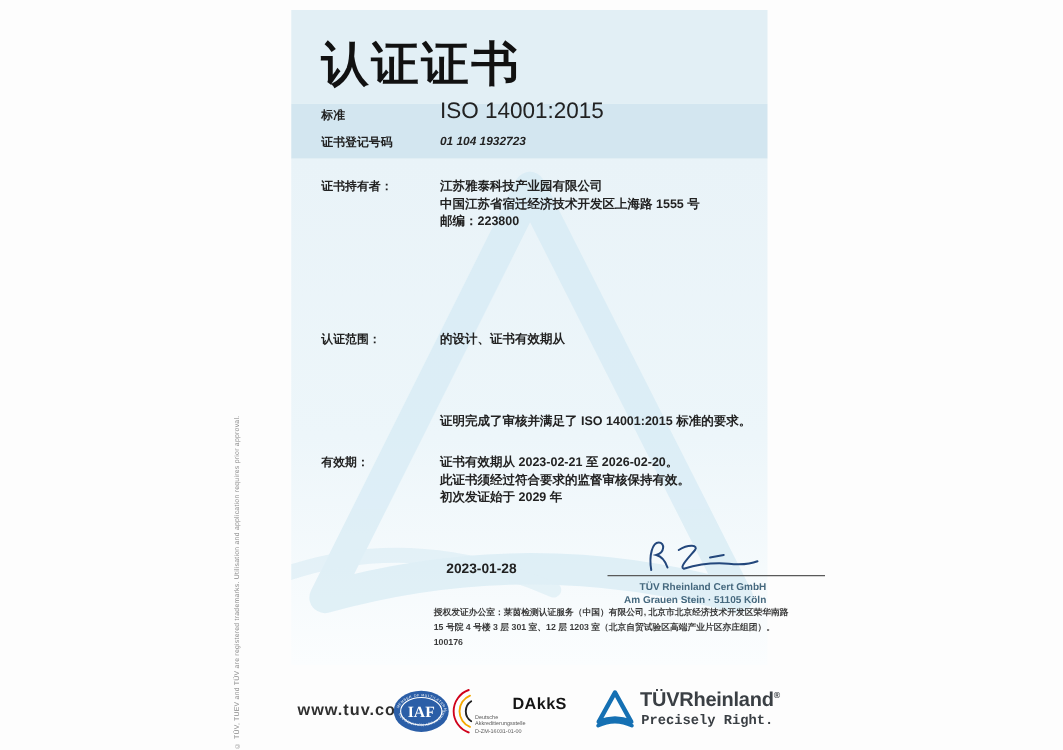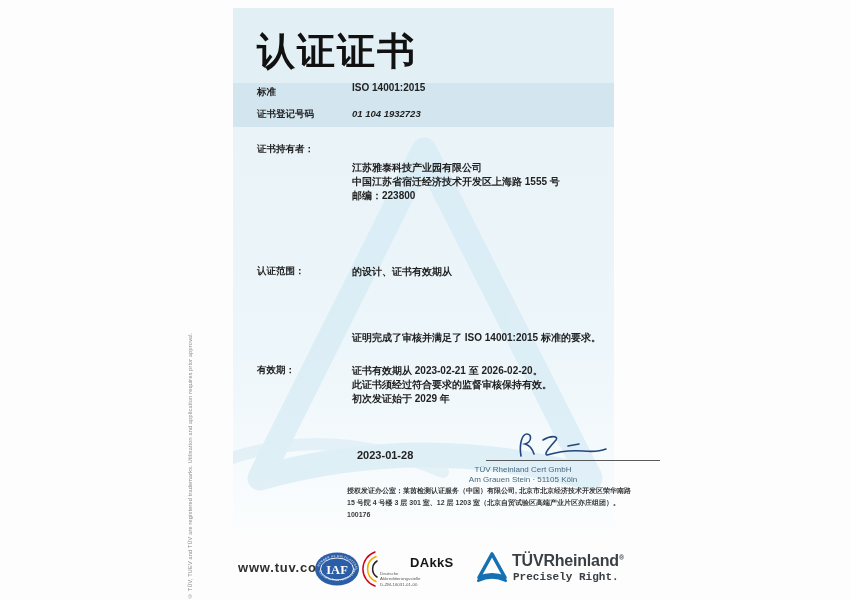--- a/index.html
+++ b/index.html
@@ -22,28 +22,28 @@
   .band-header{top:0;height:75px;background:#e2eff5;}
   .band-standard{top:75px;height:44px;background:#d3e6f0;}
   .band-body{top:119px;height:405px;background:linear-gradient(180deg,#e9f3f8 0%,#edf6fa 55%,#fbfdfe 100%);}
   .watermark{position:absolute;left:0;top:112px;}
   .title{
     position:absolute;left:24px;top:18px;margin:0;
     font-size:38px;font-weight:700;letter-spacing:2px;color:#111;
   }
   .lbl{position:absolute;left:24px;font-size:9.5px;font-weight:700;color:#222;white-space:nowrap;}
   .val{position:absolute;left:119px;font-size:10px;font-weight:600;color:#222;white-space:nowrap;line-height:14px;}
-  .std-val{top:73px;font-size:10px;font-weight:700;}
+  .std-val{top:73px;font-size:18px;font-weight:400;}
   .reg-val{top:99px;font-size:9.5px;font-weight:700;font-style:italic;}
-  .holder-name{font-weight:700;margin-top:18px;}
+  .holder-name{font-weight:700;}
   .date-val{left:124px;top:440px;font-size:11px;}
   .sig-line{position:absolute;left:253px;top:452px;width:174px;border-top:1.2px solid #5a5a5a;}
   .issuer{
-    position:absolute;left:200px;top:457px;width:180px;text-align:center;
-    font-size:8px;font-weight:400;color:#45687e;line-height:9.5px;white-space:nowrap;
+    position:absolute;left:200px;top:457px;width:180px;text-align:right;
+    font-size:8px;font-weight:700;color:#45687e;line-height:9.5px;white-space:nowrap;
   }
   .office{
     position:absolute;left:114px;top:477px;
     font-size:7px;font-weight:700;color:#3a3a3a;line-height:12px;white-space:nowrap;
   }
   
   .website{position:absolute;left:238px;top:560px;font-size:13px;font-weight:600;color:#2f2f2f;letter-spacing:.8px;}
   .iaf-svg{position:absolute;left:314px;top:551px;}
   .dakks{position:absolute;left:360px;top:551px;width:110px;height:40px;}
   .dakks-arcs{position:absolute;left:0;top:0;}

